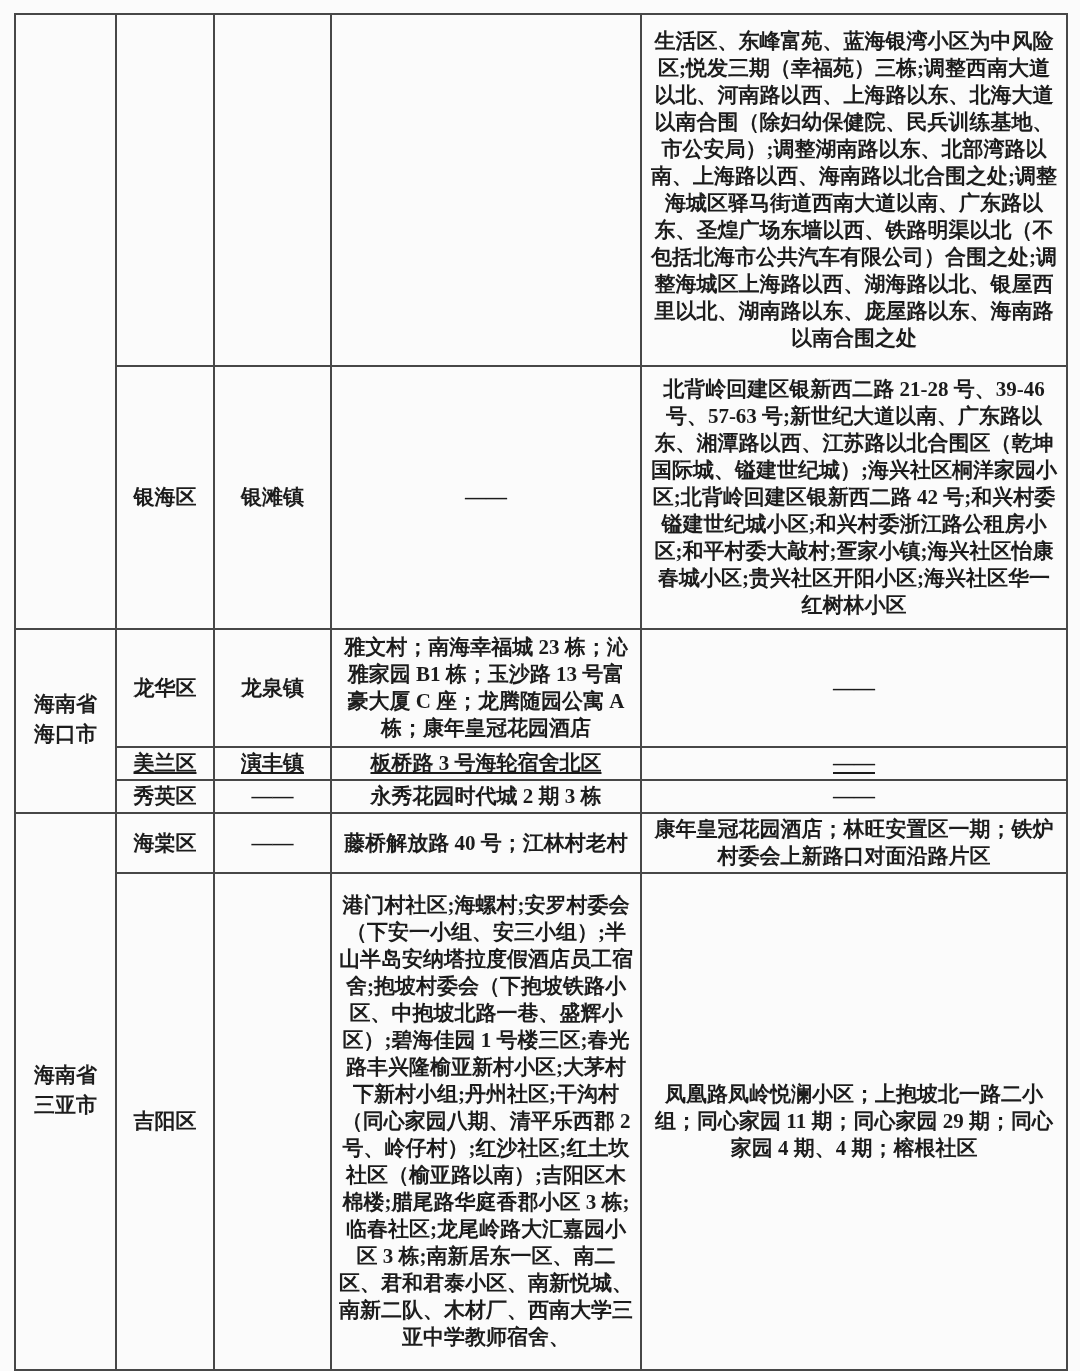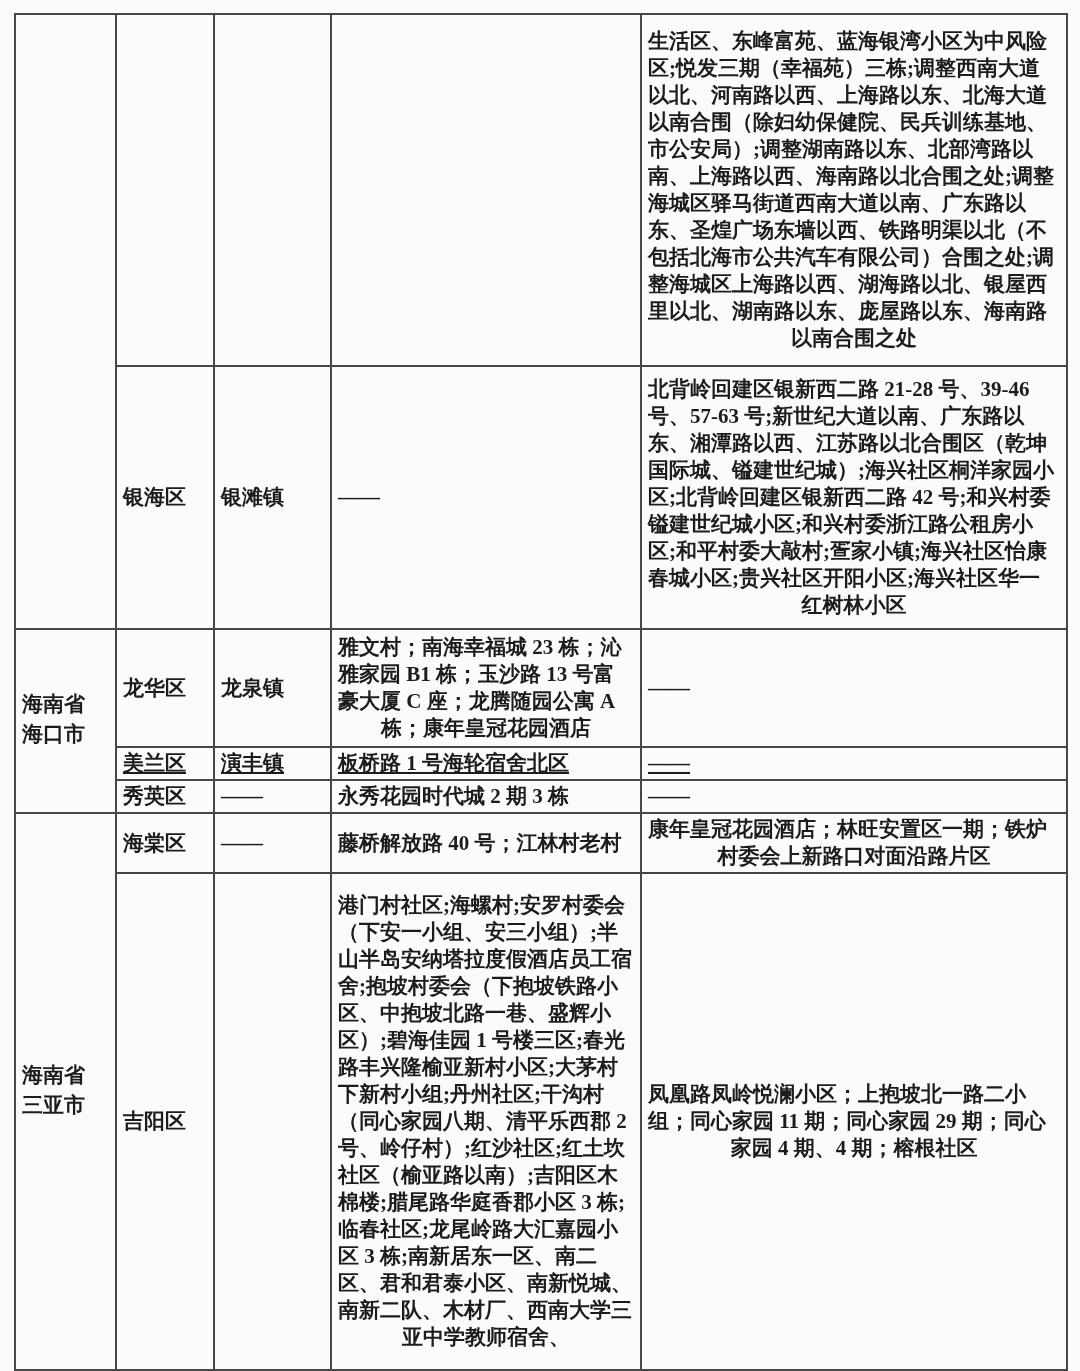--- a/index.html
+++ b/index.html
@@ -16,21 +16,21 @@
     padding:13px 13px 4px 14px;
   }
   table.risk{
     border-collapse:collapse;
     table-layout:fixed;
     width:1052px;
   }
   table.risk td{
     border:2px solid #474747;
     vertical-align:middle;
-    text-align:left;
+    text-align:center;
     font-weight:bold;
     font-size:21px;
     line-height:27px;
     padding:2px 6px;
     box-sizing:border-box;
     word-break:break-all;
     overflow:hidden;
     margin-left:40px;
   }
   td.long{
@@ -86,21 +86,21 @@
           <span>海口市</span>
         </td>
         <td>龙华区</td>
         <td>龙泉镇</td>
         <td class="long lh24">雅文村；南海幸福城 23 栋；沁雅家园 B1 栋；玉沙路 13 号富豪大厦 C 座；龙腾随园公寓 A 栋；康年皇冠花园酒店</td>
         <td>——</td>
       </tr>
       <tr class="r4">
         <td>美兰区</td>
         <td>演丰镇</td>
-        <td class="lh24">板桥路 1 号海轮宿舍北区</td>
+        <td class="lh24">板桥路 3 号海轮宿舍北区</td>
         <td class="lh24">——</td>
       </tr>
       <tr class="r5">
         <td>秀英区</td>
         <td>——</td>
         <td class="lh24">永秀花园时代城 2 期 3 栋</td>
         <td class="lh24">——</td>
       </tr>
 
       <tr class="r6">

